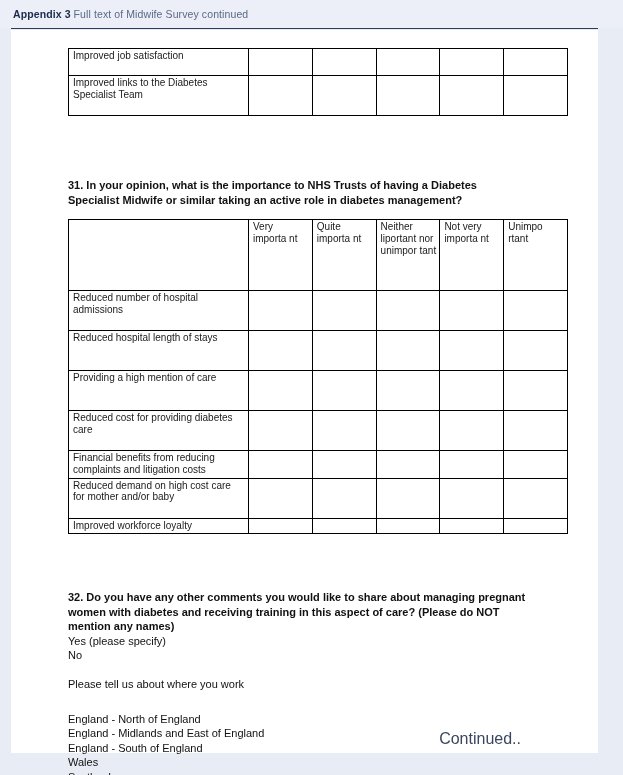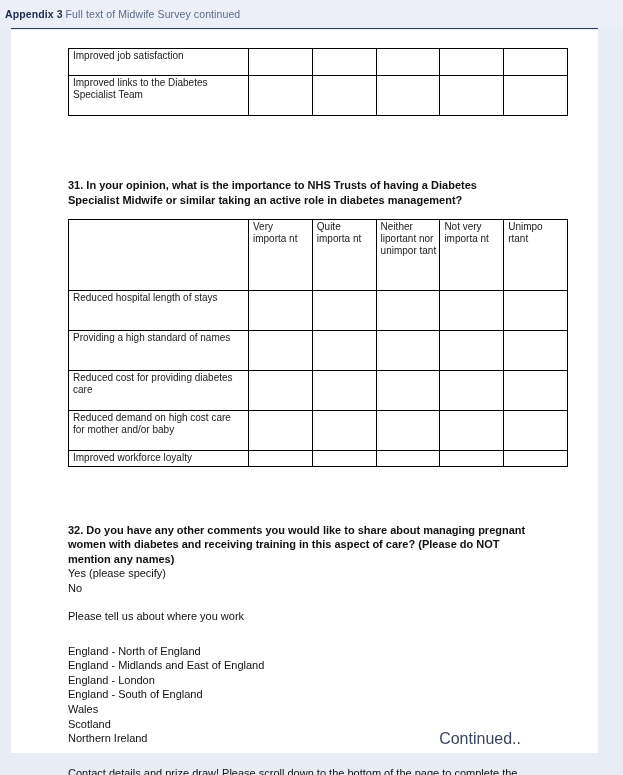--- a/index.html
+++ b/index.html
@@ -18,21 +18,21 @@
   
   .appendix-bar {
     position: absolute;
     left: 0;
     top: 0;
     width: 623px;
     height: 28px;
     background: #eceff7;
     display: flex;
     align-items: center;
-    padding-left: 5px;
+    padding-left: 13px;
     box-sizing: border-box;
   }
   .appendix-label {
     font-size: 10.5px;
     font-weight: bold;
     color: #1b2a4a;
     letter-spacing: 0.1px;
   }
   .appendix-title {
     font-size: 10.5px;
@@ -174,37 +174,53 @@
           <td class="label-col hdr-blank"></td>
           <th class="opt-col hdr">Very importa nt</th>
           <th class="opt-col hdr">Quite importa nt</th>
           <th class="opt-col hdr">Neither liportant nor unimpor tant</th>
           <th class="opt-col hdr">Not very importa nt</th>
           <th class="opt-col hdr">Unimpo rtant</th>
         </tr>
       </thead>
       <tbody>
         <tr class="r3">
+          <td class="label-col">Reduced number of hospital admissions</td>
+          <td class="opt-col"></td>
+          <td class="opt-col"></td>
+          <td class="opt-col"></td>
+          <td class="opt-col"></td>
+          <td class="opt-col"></td>
+        </tr>
+        <tr class="r3">
           <td class="label-col">Reduced hospital length of stays</td>
           <td class="opt-col"></td>
           <td class="opt-col"></td>
           <td class="opt-col"></td>
           <td class="opt-col"></td>
           <td class="opt-col"></td>
         </tr>
         <tr class="r3">
-          <td class="label-col">Providing a high standard of names</td>
+          <td class="label-col">Providing a high mention of care</td>
           <td class="opt-col"></td>
           <td class="opt-col"></td>
           <td class="opt-col"></td>
           <td class="opt-col"></td>
           <td class="opt-col"></td>
         </tr>
         <tr class="r3">
           <td class="label-col">Reduced cost for providing diabetes care</td>
+          <td class="opt-col"></td>
+          <td class="opt-col"></td>
+          <td class="opt-col"></td>
+          <td class="opt-col"></td>
+          <td class="opt-col"></td>
+        </tr>
+        <tr class="r4">
+          <td class="label-col">Financial benefits from reducing complaints and litigation costs</td>
           <td class="opt-col"></td>
           <td class="opt-col"></td>
           <td class="opt-col"></td>
           <td class="opt-col"></td>
           <td class="opt-col"></td>
         </tr>
         <tr class="r3">
           <td class="label-col">Reduced demand on high cost care for mother and/or baby</td>
           <td class="opt-col"></td>
           <td class="opt-col"></td>
@@ -230,21 +246,20 @@
     <div class="body-text">No</div>
 
     <div class="spacer-14"></div>
 
     <div class="body-text">Please tell us about where you work</div>
 
     <div class="spacer-20"></div>
 
     <div class="body-text">England - North of England</div>
     <div class="body-text">England - Midlands and East of England</div>
-    <div class="body-text">England - London</div>
     <div class="body-text">England - South of England</div>
     <div class="body-text">Wales</div>
     <div class="body-text">Scotland</div>
     <div class="body-text">Northern Ireland</div>
 
     <div class="spacer-20"></div>
 
     <div class="body-text">Contact details and prize draw! Please scroll down to the bottom of the page to complete the Survey</div>
 
   </div>

